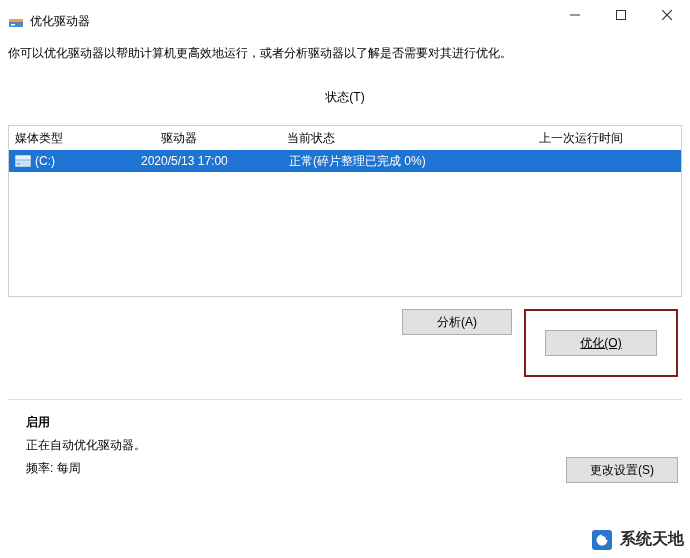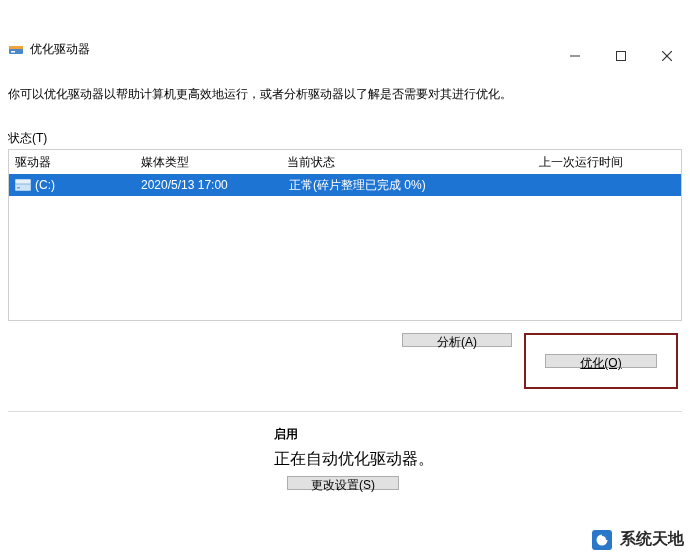--- a/index.html
+++ b/index.html
@@ -1,53 +1,53 @@
 <!DOCTYPE html>
 <html><head>
 <meta charset="utf-8">
 <style>
   * { box-sizing: border-box; margin: 0; padding: 0; font-family: "Microsoft YaHei", "Segoe UI", sans-serif; }
   body { width: 690px; height: 558px; background: #fff; font-size: 12px; color: #000; position: relative; overflow: hidden; }
 
-  .titlebar { height: 30px; background: #fff; display: flex; align-items: flex-start; position: relative; margin-top: 41px; }
+  .titlebar { height: 30px; background: #fff; display: flex; align-items: flex-end; position: relative; }
   .titlebar .icon-app { width: 16px; height: 16px; margin-left: 8px; display: inline-flex; align-items: center; justify-content: center; }
   .titlebar .title { margin-left: 6px; font-size: 12px; color: #000; }
   .window-controls { position: absolute; right: 0; top: 0; height: 30px; display: flex; }
   .win-btn { width: 46px; height: 30px; display: flex; align-items: center; justify-content: center; font-size: 12px; color: #222; }
   .win-btn.close { color: #222; }
   .win-btn svg { display: block; }
 
   .content { padding: 8px 8px 0 8px; }
   .desc { font-size: 12px; color: #000; margin: 6px 0 26px 0; line-height: 1.6; }
 
-  .status-label { font-size: 12px; margin-bottom: 2px; }
+  .status-label { font-size: 12px; margin-bottom: 19px; text-align: center; }
 
   .listview { border: 1px solid #cfcfcf; height: 172px; background: #fff; }
   .list-header { display: flex; height: 24px; align-items: center; font-size: 12px; color: #000; }
   .list-header .col { padding: 0 6px; border-right: 1px solid transparent; }
   .list-row { display: flex; height: 22px; align-items: center; background: #1e74d2; color: #fff; font-size: 12px; }
   .list-row .col { padding: 0 6px; display: flex; align-items: center; }
   .col-drive { width: 126px; }
   .col-media { width: 146px; }
   .col-last  { width: 148px; }
   .col-state { flex: 1; }
   .drive-icon { width: 16px; height: 14px; margin-right: 4px; display: inline-flex; align-items: center; justify-content: center; }
 
   .btn-row { display: flex; justify-content: flex-end; gap: 12px; margin: 12px 0 0 0; padding-right: 4px; }
-  .btn { width: 110px; height: 14px; border: 1px solid #adadad; background: #e1e1e1; font-size: 12px; cursor: pointer; }
+  .btn { width: 110px; height: 26px; border: 1px solid #adadad; background: #e1e1e1; font-size: 12px; cursor: pointer; }
   .btn-right { width: 112px; }
   .highlight-wrap { border: 2px solid #7f1d1d; padding: 19px; display: inline-flex; text-decoration: underline; }
 
   .sep { border: none; border-top: 1px solid #dcdcdc; margin: 22px 0 14px 0; }
 
   .section-title { font-size: 12px; margin-bottom: 10px; }
-  .sched-row { display: flex; align-items: center; flex-direction: column; }
+  .sched-row { display: flex; align-items: flex-end; }
   .sched-left { flex: 1; padding-left: 18px; }
   .sched-left .on { font-weight: 700; font-size: 12px; margin-bottom: 6px; }
-  .sched-left .line { font-size: 16px; margin-bottom: 6px; }
+  .sched-left .line { font-size: 12px; margin-bottom: 6px; }
   .sched-right { padding-right: 4px; }
 
   .watermark { position: absolute; right: 6px; bottom: 8px; display: flex; align-items: center; gap: 8px; font-size: 16px; font-weight: 700; color: #2a2a2a; }
   .watermark .wm-icon { width: 20px; height: 20px; background: #2a77c9; border-radius: 3px; display: inline-flex; align-items: center; justify-content: center; }
 </style>
 </head>
 <body>
 
 <div class="titlebar">
   <span class="icon-app">
@@ -78,22 +78,22 @@
   </div>
 </div>
 
 <div class="content">
   <p class="desc">你可以优化驱动器以帮助计算机更高效地运行，或者分析驱动器以了解是否需要对其进行优化。</p>
 
   <div class="status-label">状态(T)</div>
 
   <div class="listview">
     <div class="list-header">
+      <div class="col col-media">媒体类型</div>
       <div class="col col-drive">驱动器</div>
-      <div class="col col-media">媒体类型</div>
       <div class="col col-state">当前状态</div>
       <div class="col col-last">上一次运行时间</div>
     </div>
     <div class="list-row">
       <div class="col col-drive">
         <span class="drive-icon">
           <svg width="16" height="12" viewBox="0 0 16 12">
             <rect x="0" y="4" width="16" height="8" rx="1" fill="#cfe3f7" stroke="#6fa6d8" stroke-width="0.8"></rect>
             <rect x="0" y="0" width="16" height="5" rx="1" fill="#e6f0fa" stroke="#6fa6d8" stroke-width="0.8"></rect>
             <rect x="2" y="8" width="3" height="1.5" fill="#6fa6d8"></rect>
@@ -112,20 +112,21 @@
       <button class="btn btn-right">优化(O)</button>
     </span>
   </div>
 
   <hr class="sep">
 
   <div class="sched-row">
     <div class="sched-left">
       <div class="on">启用</div>
       <div class="line">正在自动优化驱动器。</div>
+      <div class="line">频率: 每周</div>
     </div>
     <div class="sched-right">
       <button class="btn" style="width:112px">更改设置(S)</button>
     </div>
   </div>
 </div>
 
 <div class="watermark">
   <span class="wm-icon">
     <svg width="14" height="14" viewBox="0 0 14 14">

